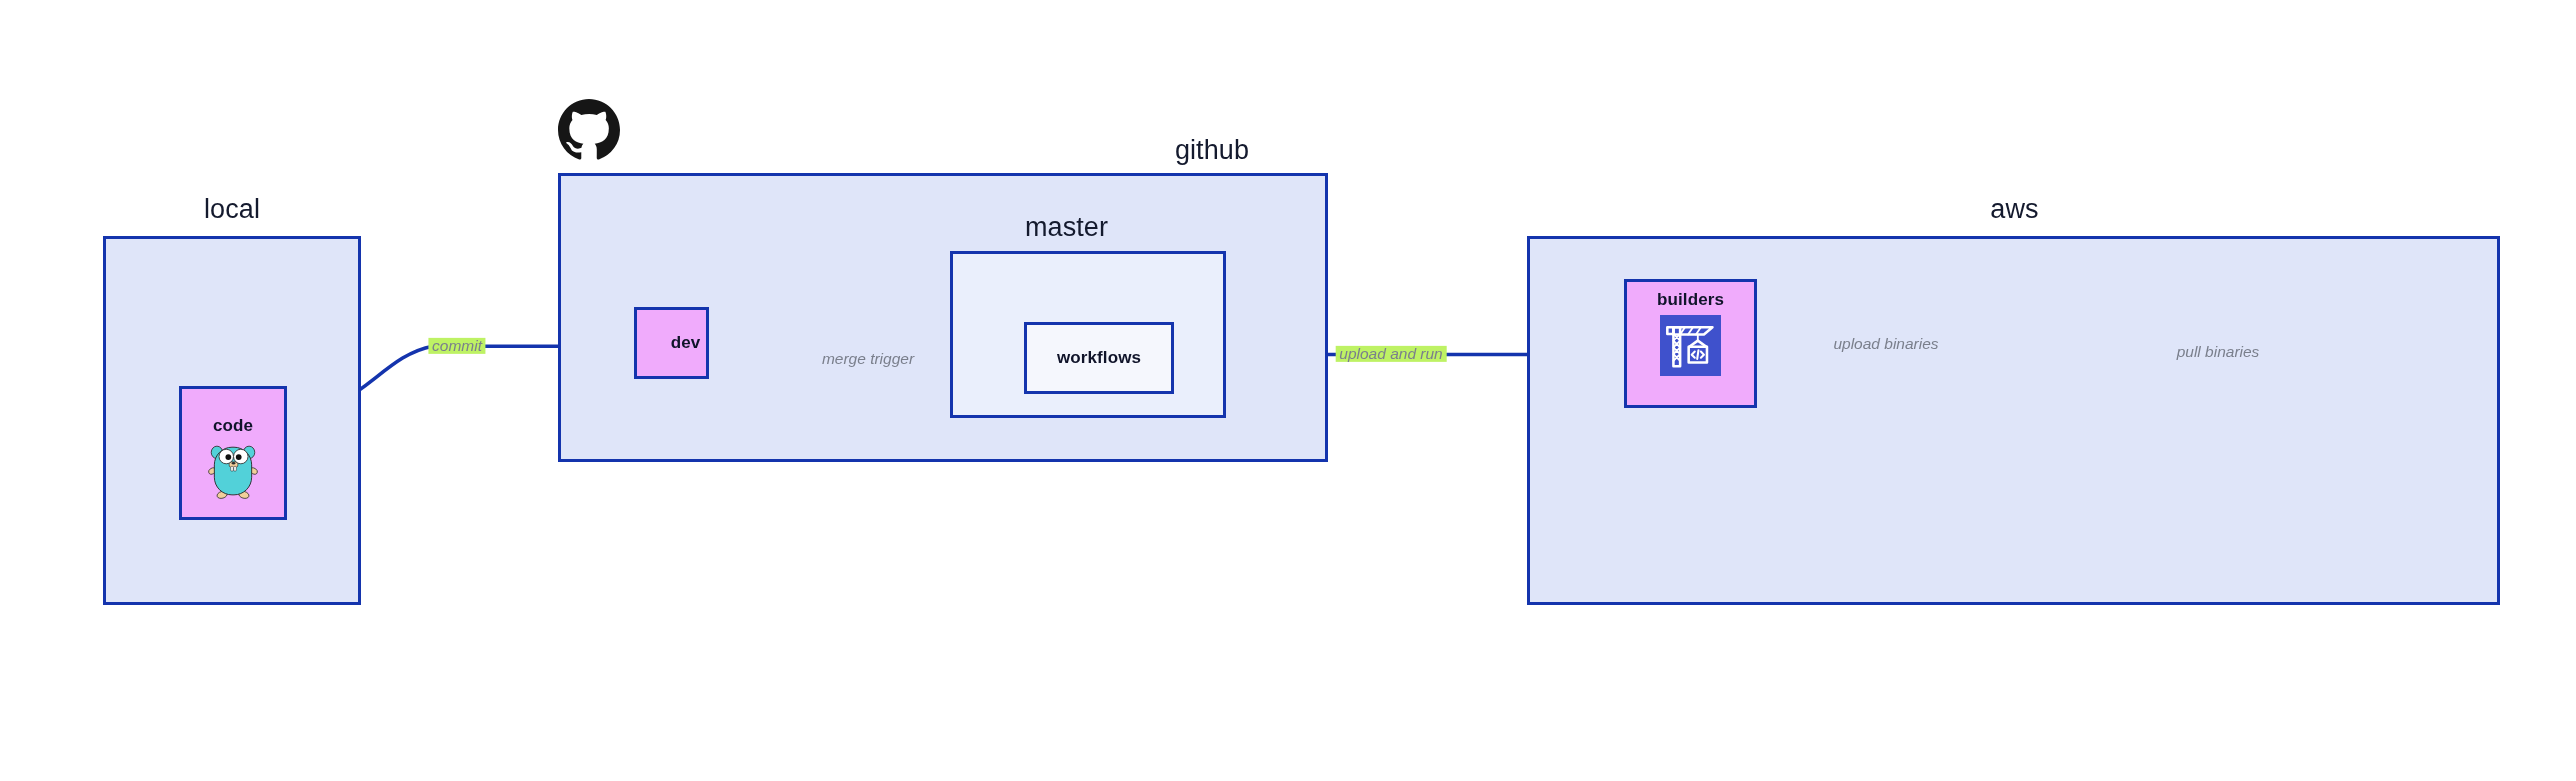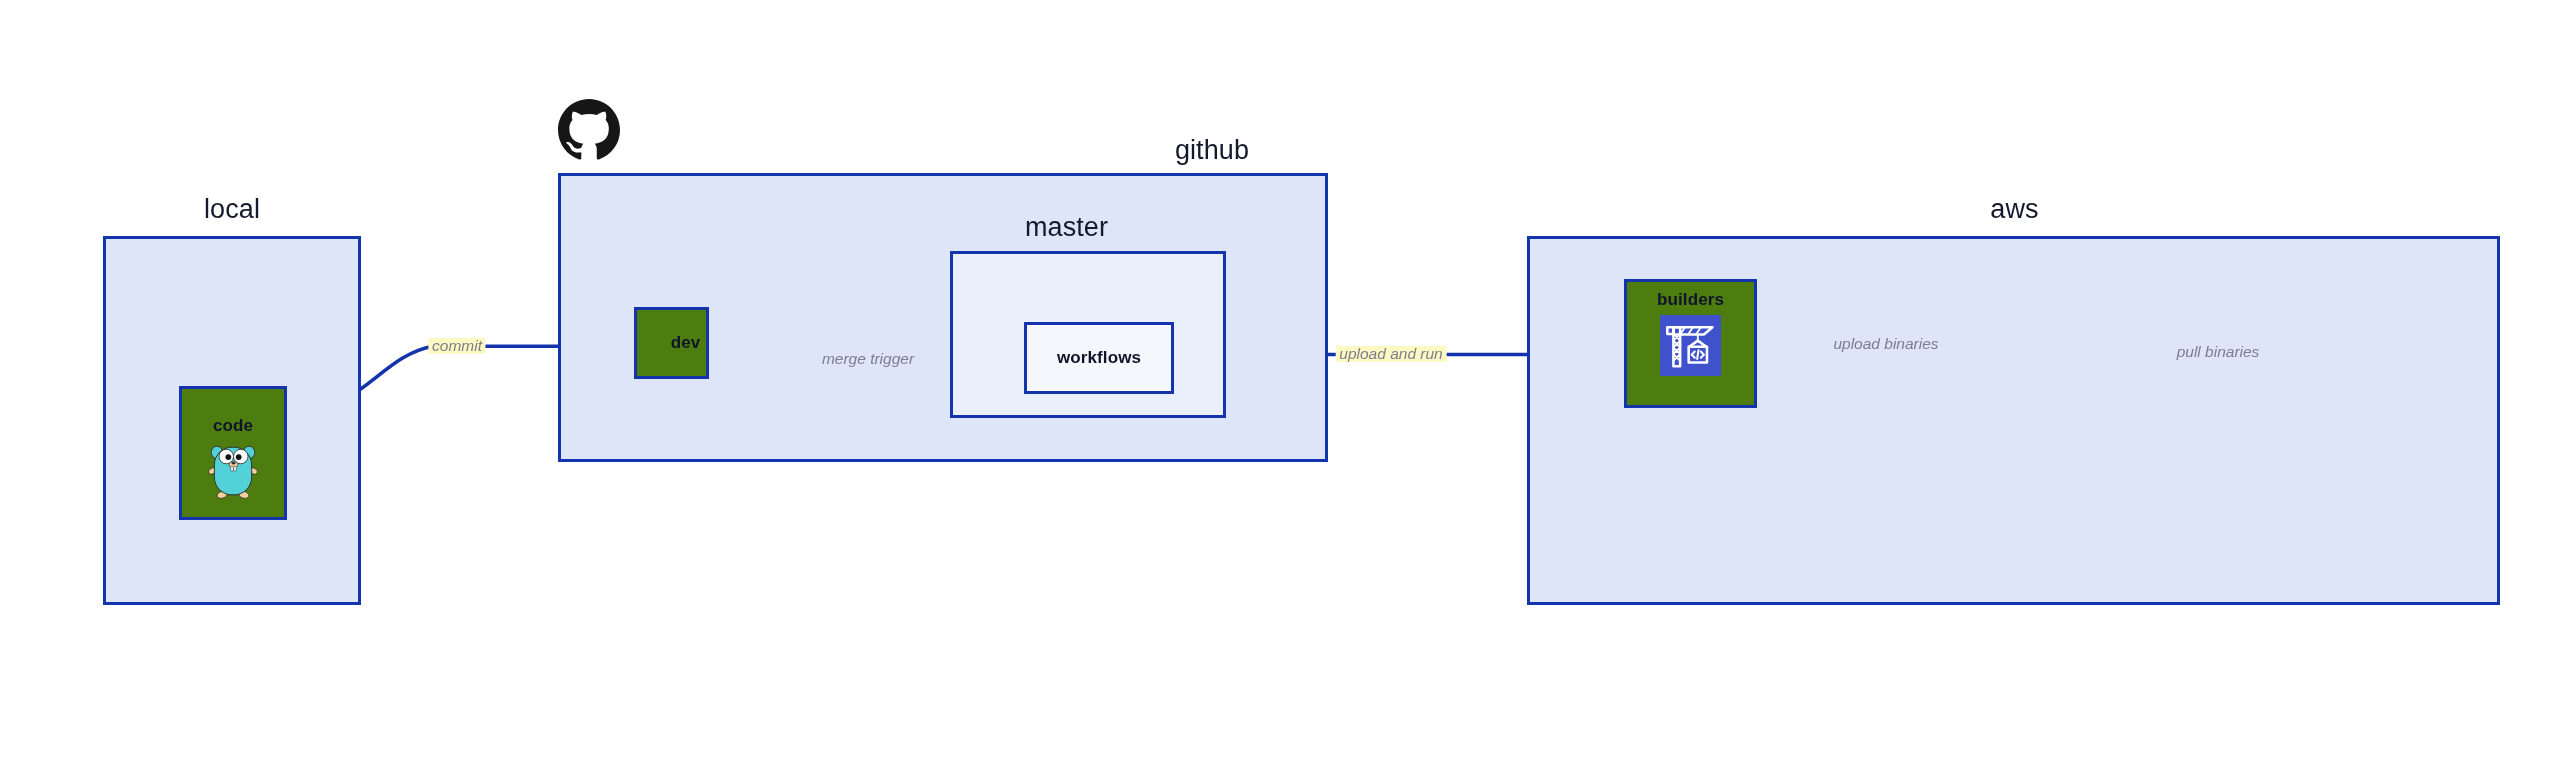--- a/index.html
+++ b/index.html
@@ -31,21 +31,21 @@
     color: #141a2e;
     font-size: 27px;
     font-weight: 400;
     letter-spacing: 0.1px;
     white-space: nowrap;
     text-align: center;
   }
   .node-box {
     position: absolute;
     box-sizing: border-box;
-    background: #4d7c0f;
+    background: #f0abfc;
     border: 3.6px solid #1434ad;
     display: flex;
     flex-direction: column;
     align-items: center;
   }
   .node-box.pale {
     background: #f5f7fd;
   }
   .node-label {
     color: #10142a;
@@ -69,21 +69,21 @@
     height: 781px;
     pointer-events: none;
   }
 
   .edge-label {
     position: absolute;
     color: #7a7f8c;
     font-size: 15.5px;
     font-style: italic;
     white-space: nowrap;
-    background: #fef9c3;
+    background: #bef264;
     padding: 0 3.6px;
     transform: translate(-50%, -50%);
     line-height: 1.05;
   }
   .edge-label.on-fill {
     background: #dfe5f9;
   }
   .edge-label.no-plate {
     background: transparent;
   }

